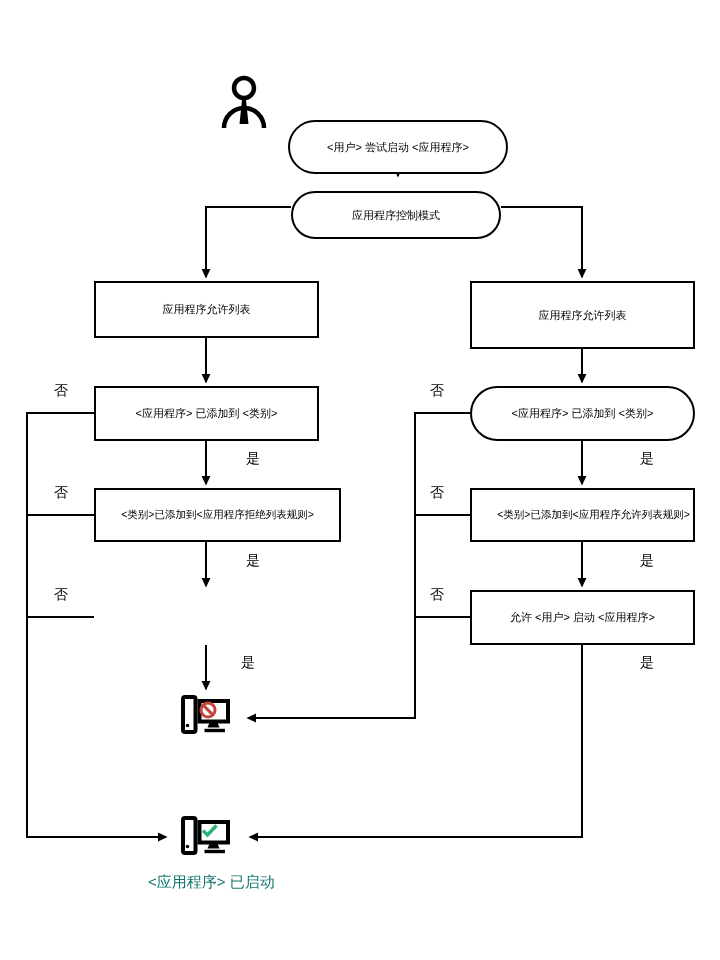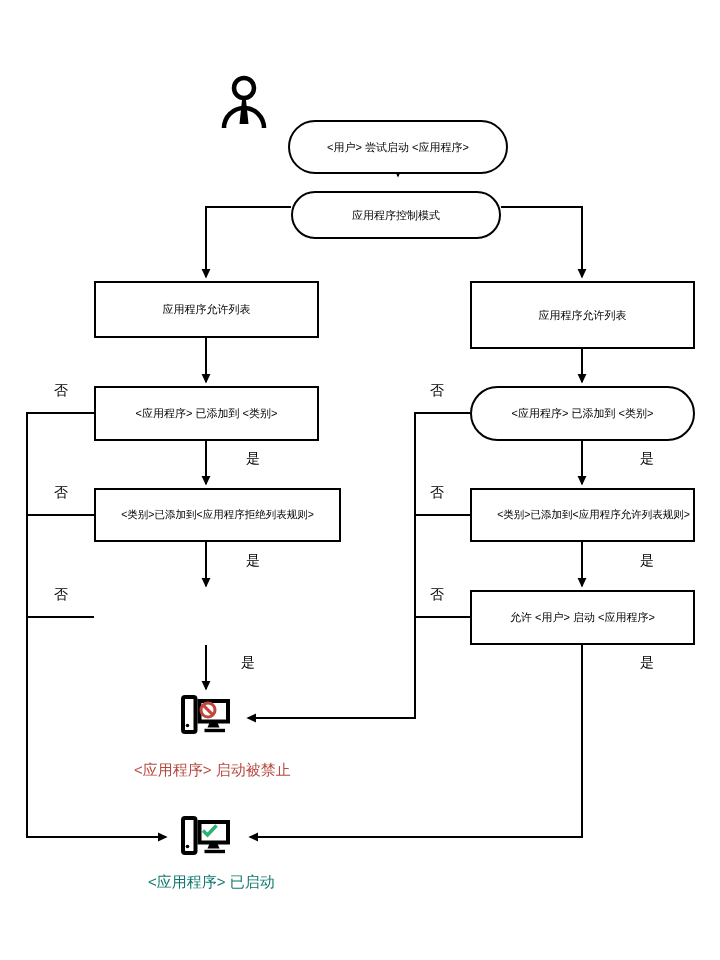--- a/index.html
+++ b/index.html
@@ -132,21 +132,20 @@
       <rect x="3" y="3" width="12.5" height="35" rx="2" fill="#fff" stroke="#000" stroke-width="4"></rect>
       <circle cx="7.5" cy="31.5" r="1.8" fill="#000"></circle>
       <rect x="19.5" y="7" width="28.5" height="20.5" fill="#fff" stroke="#000" stroke-width="4"></rect>
       <path d="M30 27.5 h7 l2.5 6 h-12 z" fill="#000"></path>
       <path d="M24.5 36.5 H45" stroke="#000" stroke-width="3.4"></path>
       <circle cx="28" cy="16" r="7" fill="#fff" stroke="#c2463c" stroke-width="3"></circle>
       <path d="M23.6 11.6 L32.4 20.4" stroke="#c2463c" stroke-width="3"></path>
     </svg>
   </span>
 
-  <div class="outcome outcome-blocked">&lt;应用程序&gt; 启动被禁止</div>
 
   <span class="icon pc-started">
     <svg viewBox="0 0 50 44" width="50" height="44" xmlns="http://www.w3.org/2000/svg">
       <rect x="3" y="3" width="12.5" height="35" rx="2" fill="#fff" stroke="#000" stroke-width="4"></rect>
       <circle cx="7.5" cy="31.5" r="1.8" fill="#000"></circle>
       <rect x="19.5" y="7" width="28.5" height="20.5" fill="#fff" stroke="#000" stroke-width="4"></rect>
       <path d="M30 27.5 h7 l2.5 6 h-12 z" fill="#000"></path>
       <path d="M24.5 36.5 H45" stroke="#000" stroke-width="3.4"></path>
       <path d="M23 15.5 L27.5 20 L36.5 10.5" fill="none" stroke="#29b274" stroke-width="3.4"></path>
     </svg>

